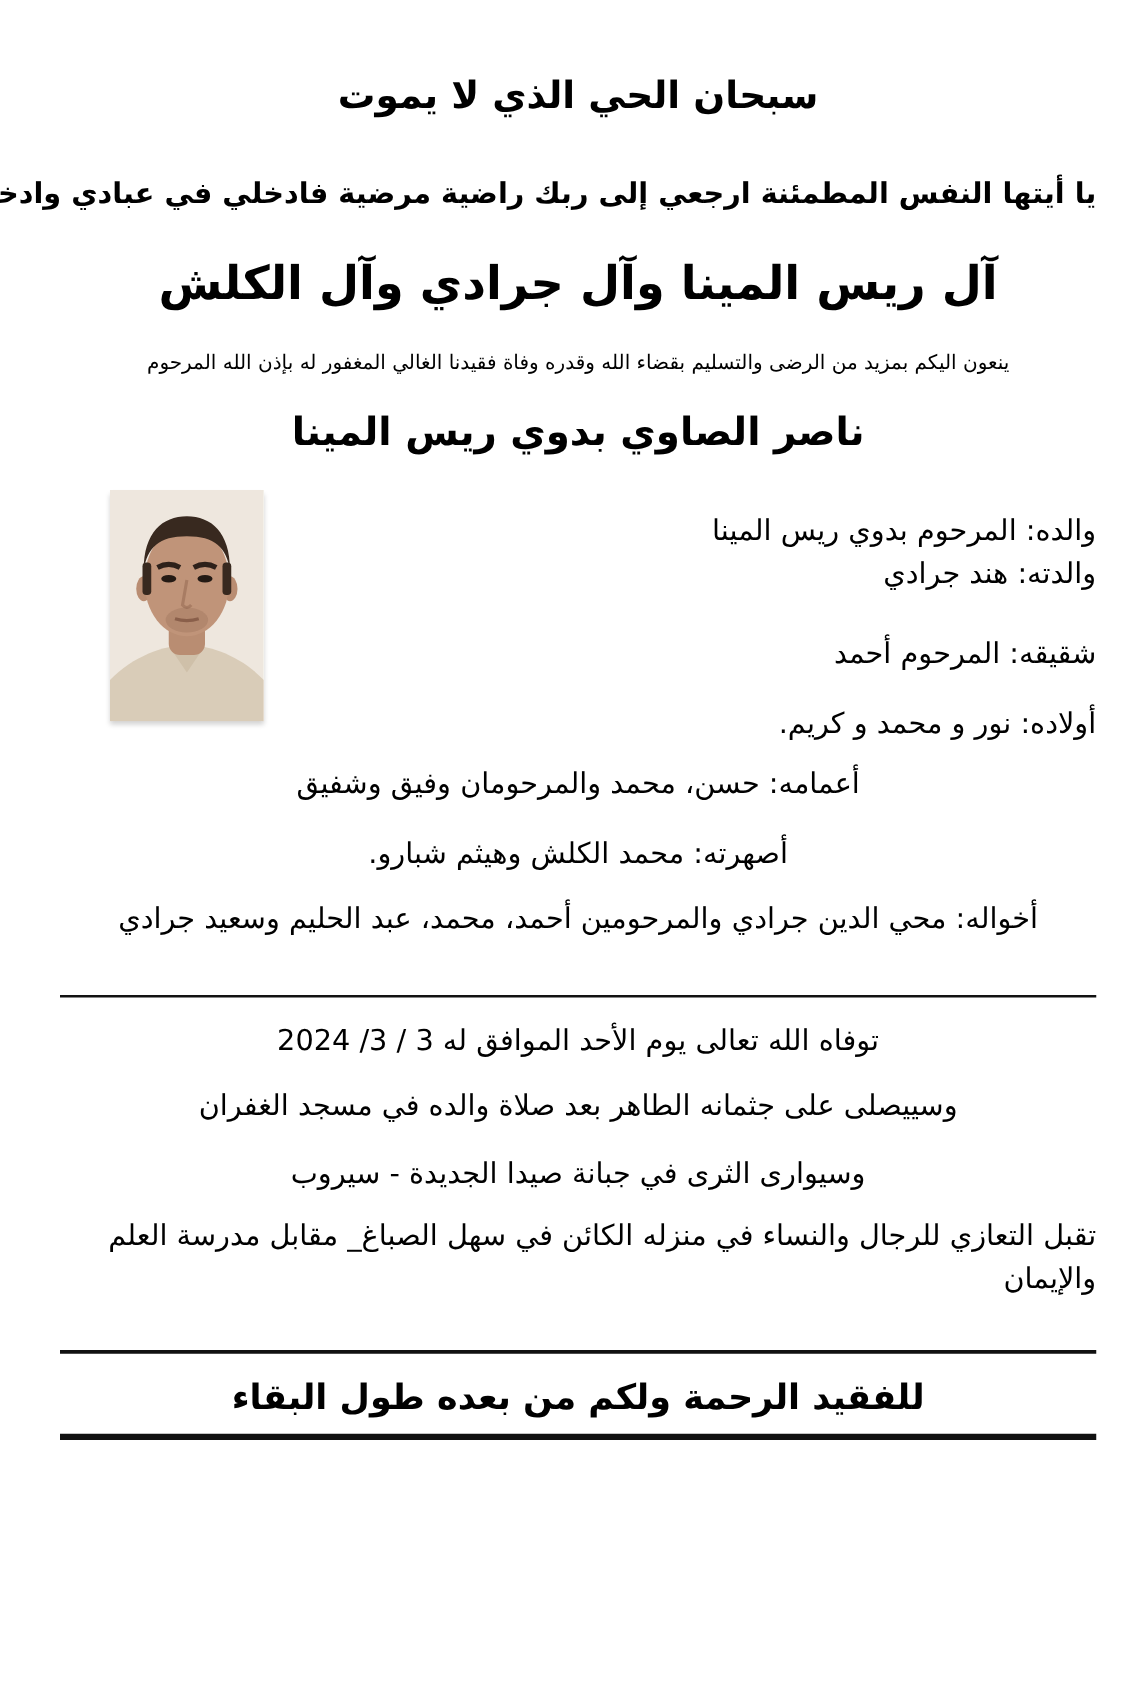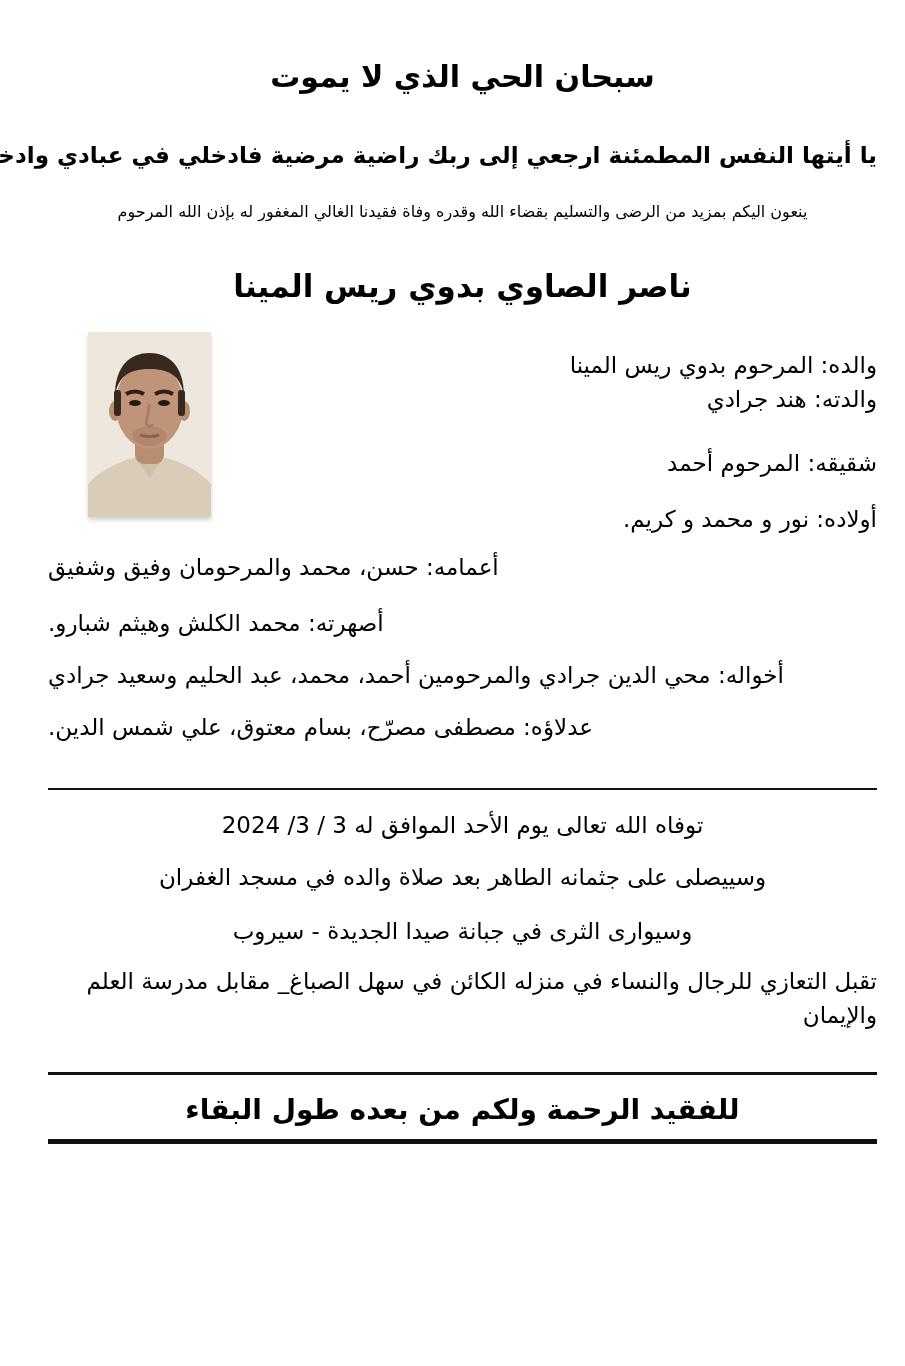--- a/index.html
+++ b/index.html
@@ -39,21 +39,21 @@
     line-height: 50px;
     white-space: nowrap;
   }
   .announcement {
     margin-top: 24px;
     font-size: 16px;
     line-height: 28px;
     white-space: nowrap;
   }
   .deceased-name {
-    margin-top: 40px;
+    margin-top: 22px;
     font-size: 31px;
     font-weight: bold;
     line-height: 40px;
     white-space: nowrap;
   }
 
   .photo-row {
     direction: ltr;
     display: flex;
     align-items: flex-start;
@@ -70,21 +70,21 @@
   .relatives {
     flex: 1 1 auto;
     direction: rtl;
     text-align: right;
     padding-top: 16px;
   }
   .relatives .rel-line { font-size: 23px; line-height: 34px; }
   .rel-brother { margin-top: 30px; padding-left: 34px; }
   .rel-children { margin-top: 22px; }
 
-  .para { font-size: 23px; line-height: 34px; text-align: left; }
+  .para { font-size: 23px; line-height: 34px; text-align: center; }
   .p-uncles   { margin-top: 14px; }
   .p-khawal   { margin-top: 18px; }
   .p-inlaws   { margin-top: 22px; }
   .p-adlaa    { margin-top: 18px; }
 
   .divider { border: 0; background: #111111; width: 100%; }
   .divider-top    { height: 2px; margin: 44px 0 0 0; }
   .divider-middle { height: 3px; margin: 40px 0 0 0; }
   .divider-bottom { height: 5px; margin: 10px 0 0 0; }
 
@@ -103,20 +103,21 @@
 </style>
 </head>
 <body>
 
 <div class="page">
 
   <div class="center tasbih">سبحان الحي الذي لا يموت</div>
 
   <div class="center verse">يا أيتها النفس المطمئنة ارجعي إلى ربك راضية مرضية فادخلي في عبادي وادخلي جنتي</div>
 
+  <div class="center families">آل ريس المينا وآل جرادي وآل الكلش</div>
 
   <div class="center announcement">ينعون اليكم بمزيد من الرضى والتسليم بقضاء الله وقدره وفاة فقيدنا الغالي المغفور له بإذن الله المرحوم</div>
 
   <div class="center deceased-name">ناصر الصاوي بدوي ريس المينا</div>
 
   <div class="photo-row">
     <div class="photo-frame">
       <svg width="123" height="185" viewBox="0 0 123 185" xmlns="http://www.w3.org/2000/svg">
         <rect x="0" y="0" width="123" height="185" fill="#f1ebe3"></rect>
         <rect x="0" y="0" width="123" height="185" fill="#e8e0d4" opacity="0.35"></rect>
@@ -152,21 +153,20 @@
       <div class="rel-line">والده: المرحوم بدوي ريس المينا</div>
       <div class="rel-line">والدته: هند جرادي</div>
       <div class="rel-line rel-brother">شقيقه: المرحوم أحمد</div>
       <div class="rel-line rel-children">أولاده: نور و محمد و كريم.</div>
     </div>
   </div>
 
   <div class="para p-uncles">أعمامه: حسن، محمد والمرحومان وفيق وشفيق</div>
   <div class="para p-inlaws">أصهرته: محمد الكلش وهيثم شبارو.</div>
   <div class="para p-khawal">أخواله: محي الدين جرادي والمرحومين أحمد، محمد، عبد الحليم وسعيد جرادي</div>
-  <div class="para p-adlaa">عدلاؤه: مصطفى مصرّح، بسام معتوق، علي شمس الدين.</div>
 
   <div class="divider divider-top"></div>
 
   <div class="center line f-date">توفاه الله تعالى يوم الأحد الموافق له 3 / 3/ 2024</div>
   <div class="center line f-prayer">وسييصلى على جثمانه الطاهر  بعد صلاة والده في مسجد الغفران</div>
   <div class="center line f-burial">وسيوارى الثرى في جبانة صيدا الجديدة - سيروب</div>
   <div class="line f-cond1">تقبل التعازي للرجال والنساء في منزله الكائن في سهل الصباغ_ مقابل مدرسة العلم والإيمان</div>
 
   <div class="divider divider-middle"></div>
 

